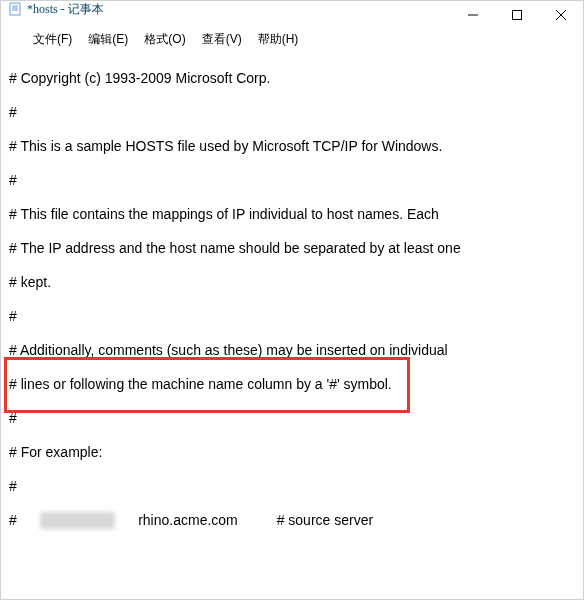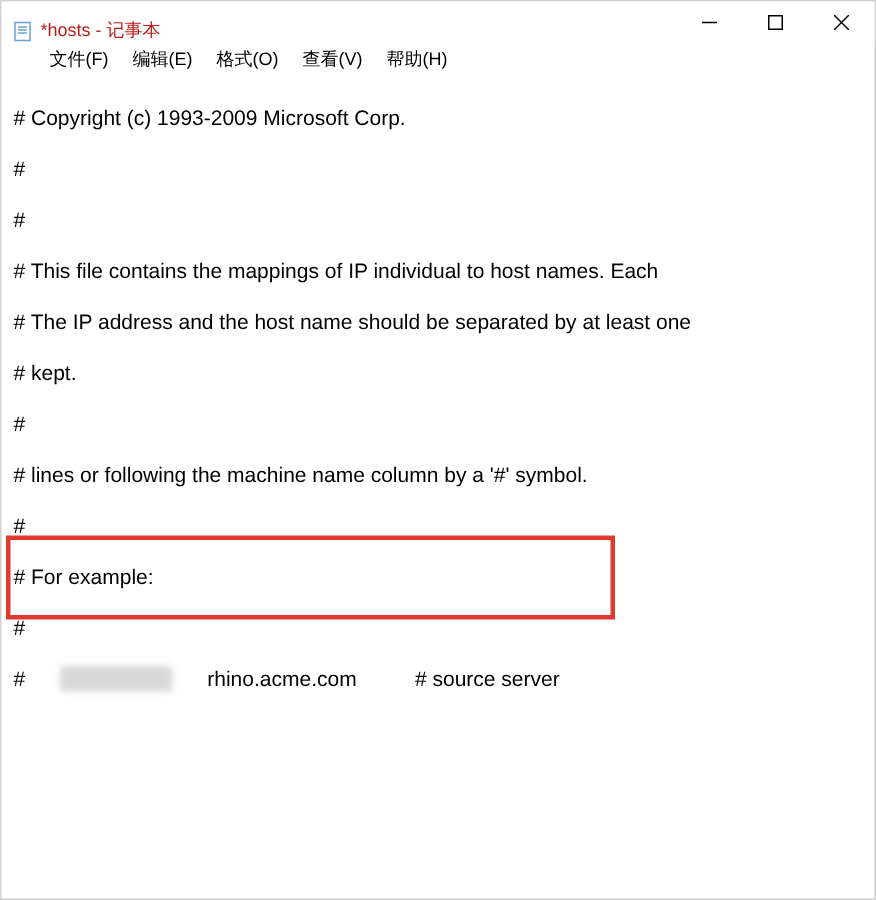--- a/index.html
+++ b/index.html
@@ -12,25 +12,26 @@
     font-size: 12px;
     color: #000;
     overflow: hidden;
     border: 1px solid #d0d0d0;
     position: relative;
   }
   
   .titlebar {
     height: 28px;
     display: flex;
-    align-items: flex-end;
+    align-items: flex-start;
     padding-left: 6px;
     background: #ffffff;
-    color: #b91c1c;
+    color: #0c4a6e;
     font-size: 12px;
+    font-family: Liberation Serif, serif;
   }
   .titlebar .icon {
     width: 16px;
     height: 16px;
     margin-right: 4px;
     display: inline-flex;
     align-items: center;
     justify-content: center;
   }
   .win-controls {
@@ -128,25 +129,27 @@
   <span class="menuitem">文件(F)</span>
   <span class="menuitem">编辑(E)</span>
   <span class="menuitem">格式(O)</span>
   <span class="menuitem">查看(V)</span>
   <span class="menuitem">帮助(H)</span>
 </div>
 
 <div class="content">
 <span class="line"># Copyright (c) 1993-2009 Microsoft Corp.</span>
 <span class="line">#</span>
+<span class="line"># This is a sample HOSTS file used by Microsoft TCP/IP for Windows.</span>
 <span class="line">#</span>
 <span class="line"># This file contains the mappings of IP individual to host names. Each</span>
 <span class="line"># The IP address and the host name should be separated by at least one</span>
 <span class="line"># kept.</span>
 <span class="line">#</span>
+<span class="line"># Additionally, comments (such as these) may be inserted on individual</span>
 <span class="line"># lines or following the machine name column by a '#' symbol.</span>
 <span class="line">#</span>
 <span class="line"># For example:</span>
 <span class="line">#</span>
 <span class="line"><span>#      </span><span class="blur">XXXXXXXX</span><span>      rhino.acme.com          # source server</span></span>
 
 <span class="line"></span>
 
 
 

